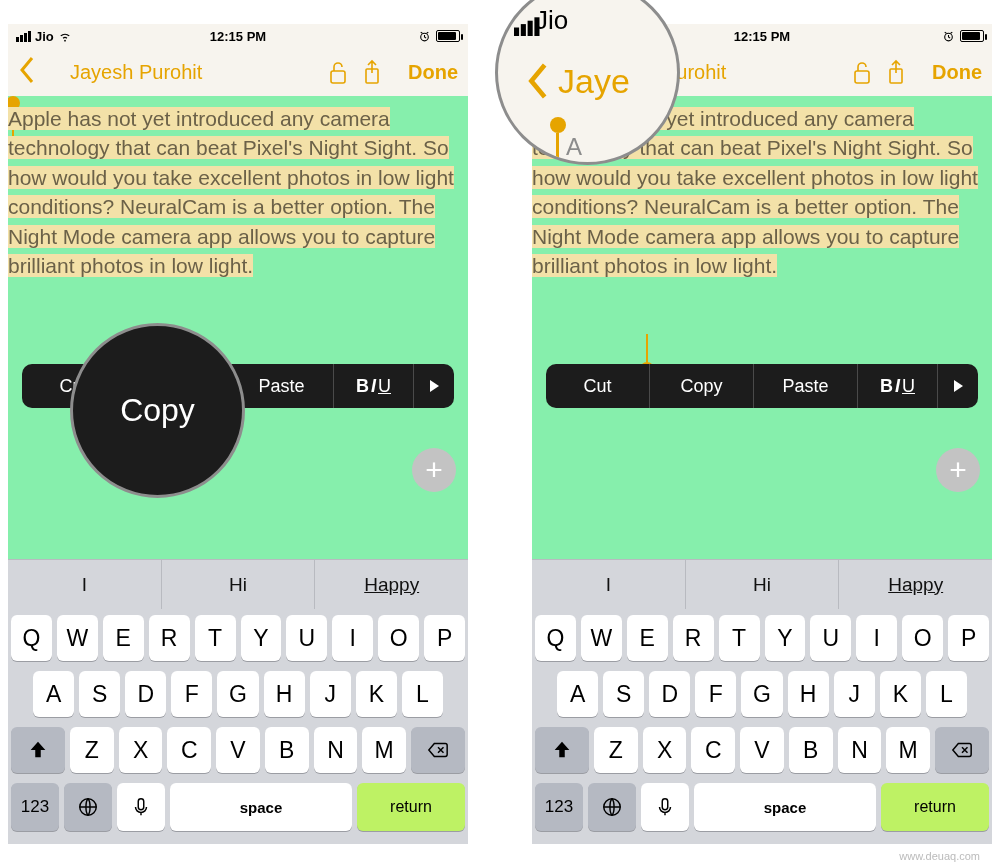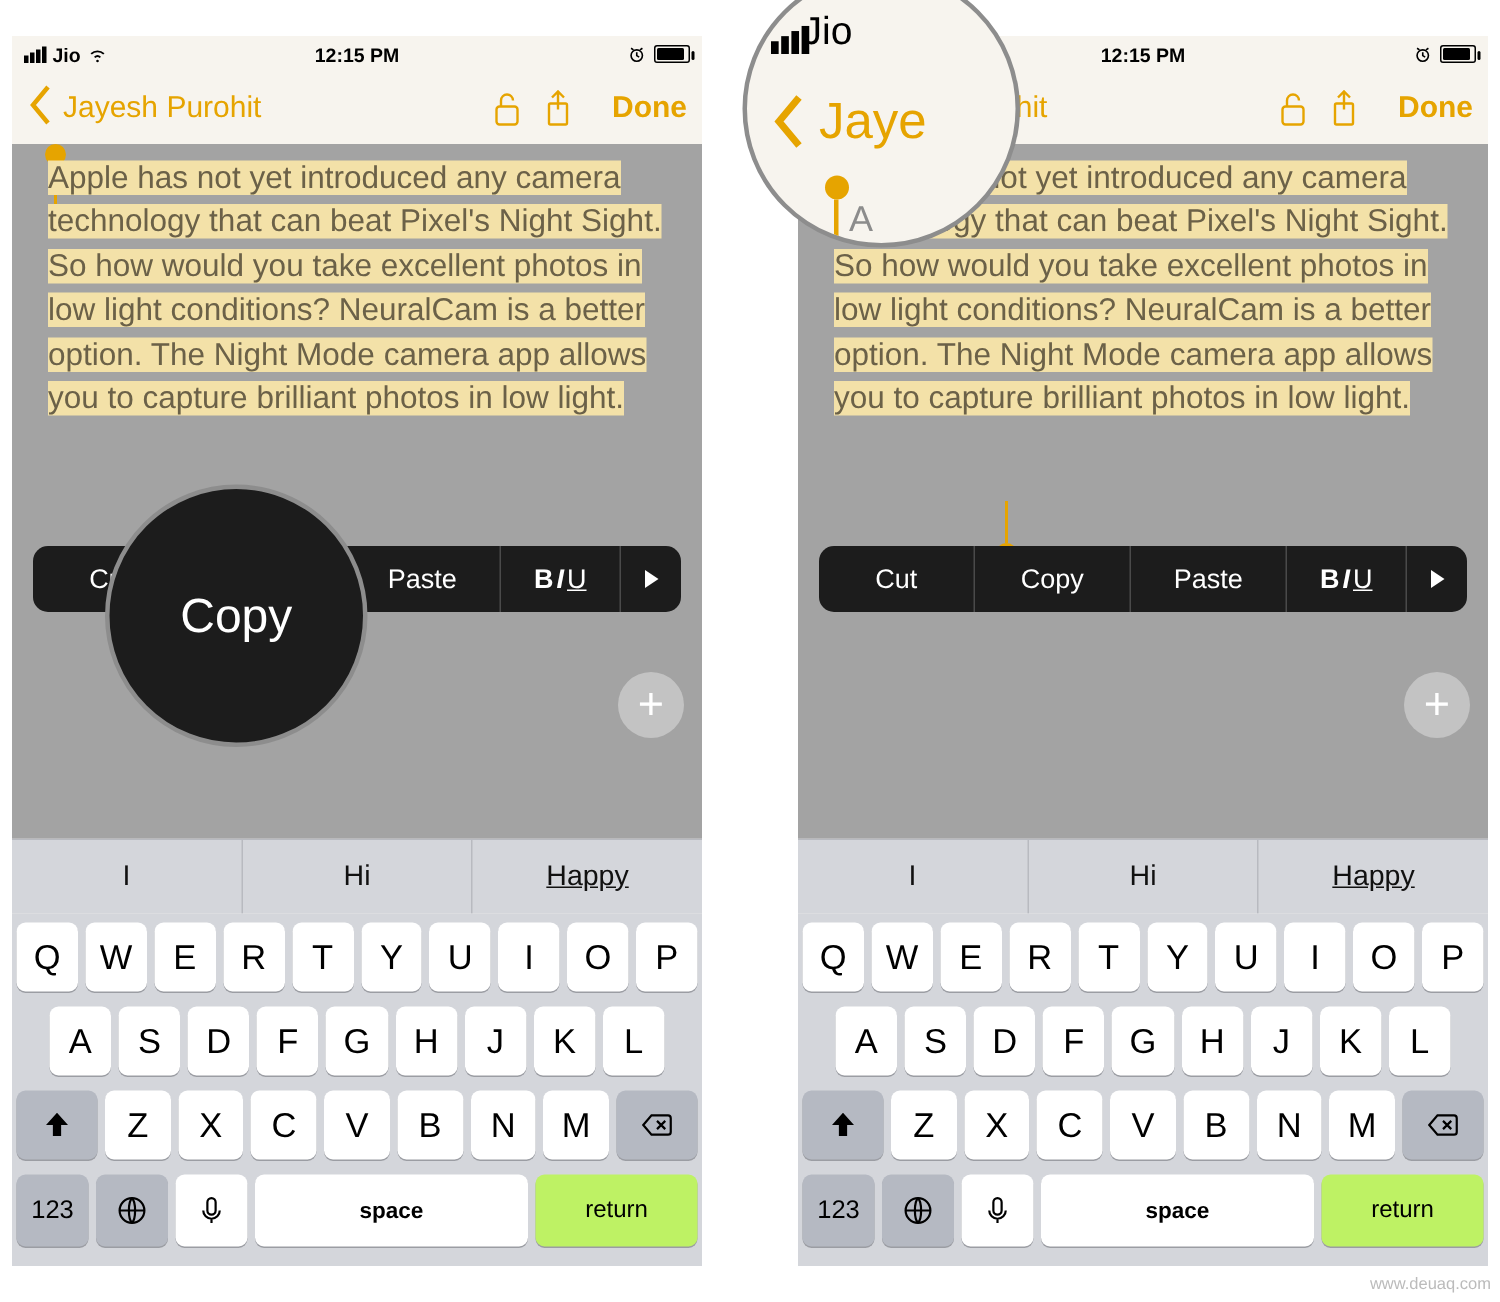--- a/index.html
+++ b/index.html
@@ -53,31 +53,31 @@
   .navbar {
     height: 48px;
     display:flex;
     align-items:center;
     padding: 0 10px;
     gap: 6px;
     color:#e6a400;
     background:#f7f4ee;
   }
   .back-chevron svg { width:18px; height:30px; stroke:#e6a400; fill:none; stroke-width:3;}
-  .back-label { font-size:20px; flex:0 0 auto; }
+  .back-label { font-size:20px; flex:0 0 auto;margin-left:28px; }
   .nav-spacer { flex:1; }
   .nav-icon { width:28px; display:flex; justify-content:center; }
   .nav-icon svg { width:24px; height:26px; stroke:#e6a400; fill:none; stroke-width:1.6;}
   .done { font-size:20px; font-weight:600; margin-left:16px;}
   
   .note-area {
     flex:1;
     position:relative;
-    background:#a3a3a3;
-    padding: 8px 12px 0 24px;
+    background:#86efac;
+    padding: 8px 12px 0 0;
   }
   .highlight {
     background:#f3e1a8;
     font-size:21px;
     line-height:1.4;
     color:#6b6148;
     position:relative;
   }
   .sel-handle {
     position:absolute;
@@ -176,21 +176,21 @@
   
   .magnifier {
     position:absolute;
     border:3px solid #8d8d8d;
     border-radius:50%;
     background:none;
     pointer-events:none;
   }
   .watermark {
     position:absolute;
-    right:6px; bottom:6px;
+    right:20px; bottom:6px;
     font-size:11px; color:#bbb;
     font-family:Arial,sans-serif;
   }
 </style>
 </head>
 <body>
 
 <div class="phone left">
   <div class="statusbar">
     <div class="sb-left">
@@ -493,21 +493,21 @@
 <div class="magnifier" style="left:495px; top:-20px; width:185px; height:185px; background:#f7f4ee; overflow:hidden;">
   <div style="position:absolute; left:16px; top:22px; display:flex; align-items:flex-end; gap:6px;">
     <span class="signal-bars" style="transform:scale(1.7); transform-origin:left bottom;">
         <span></span>
         <span></span>
         <span></span>
         <span></span>
       </span>
     <span style="font-size:26px; font-weight:500;">Jio</span>
   </div>
-  <div style="position:absolute; left:16px; top:76px; display:flex; align-items:center; gap:8px; color:#e6a400;">
+  <div style="position:absolute; left:28px; top:76px; display:flex; align-items:center; gap:8px; color:#e6a400;">
     <svg viewBox="0 0 18 30" style="width:24px;height:44px;stroke:#e6a400;fill:none;stroke-width:3.5;">
         <polyline points="14,3 4,15 14,27"></polyline>
       </svg>
     <span style="font-size:34px;">Jaye</span>
   </div>
   <div style="position:absolute; left:52px; top:134px; width:16px;height:16px;border-radius:50%;background:#e6a400;"></div>
   <div style="position:absolute; left:58px; top:150px; width:3px; height:30px; background:#e6a400;"></div>
   <div style="position:absolute; left:68px; top:150px; font-size:24px; color:#8c8c8c;">A</div>
 </div>
 

